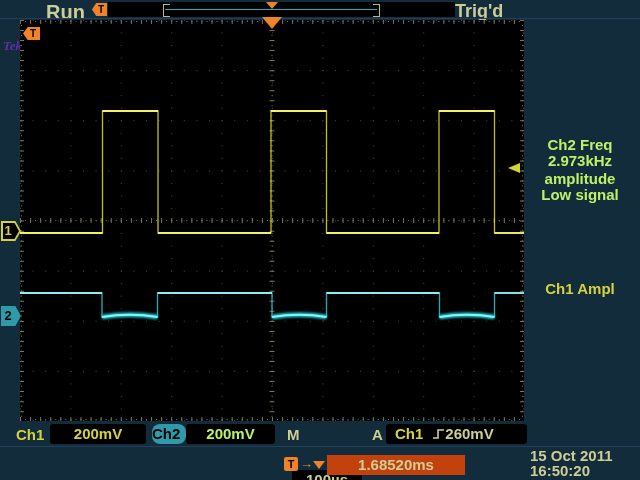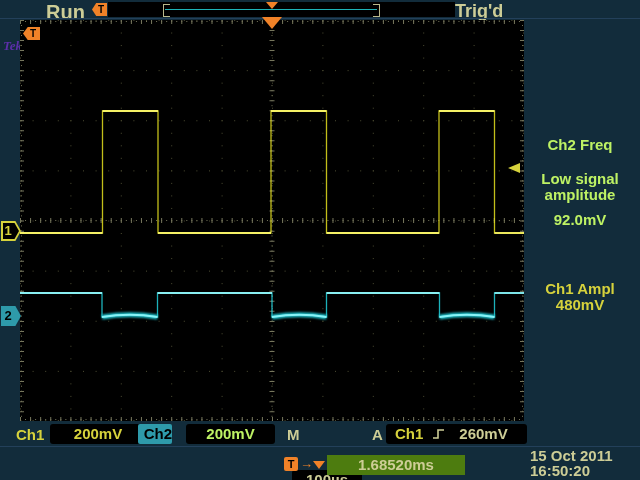--- a/index.html
+++ b/index.html
@@ -45,28 +45,28 @@
                     clip-path:polygon(100% 0,0 50%,100% 100%);}
   .trig-pos-tri{left:262px;top:17px;width:20px;height:12px;}
 
   
   .meas{left:524px;width:112px;text-align:center;font-size:15px;font-weight:bold;line-height:16px;}
 
   
   .sbox{position:absolute;top:424px;height:20px;background:#000;border-radius:3px;
         font-size:15px;font-weight:bold;text-align:center;line-height:20px;}
   .slabel{position:absolute;top:426px;font-size:15px;font-weight:bold;}
-  .ch2-box{position:absolute;top:424px;left:138px;width:34px;height:20px;background:#2e9aaa;
-           color:#000;font-size:15px;font-weight:bold;text-align:right;line-height:20px;border-radius:2px;}
+  .ch2-box{position:absolute;top:424px;left:152px;width:34px;height:20px;background:#2e9aaa;
+           color:#000;font-size:15px;font-weight:bold;text-align:left;line-height:20px;border-radius:8px;}
   .trigbox{display:flex;align-items:center;justify-content:flex-start;}
 
   
   .t-square{left:284px;top:457px;width:14px;height:14px;background:#f08228;border-radius:2px;
             color:#000;font-size:11px;font-weight:bold;text-align:center;line-height:14px;}
-  .delay-box{left:327px;top:455px;width:138px;height:20px;background:#4d7c0f;
+  .delay-box{left:327px;top:455px;width:138px;height:20px;background:#c2410c;
              font-size:15px;font-weight:bold;text-align:center;line-height:20px;}
   .datetime{left:500px;top:448px;width:136px;text-align:left;padding-left:30px;box-sizing:border-box;
             font-size:15px;font-weight:bold;line-height:15px;}
 </style>
 </head>
 <body>
 
 <div class="screen">
 
   <span class="abs tek-logo">Tek</span>
@@ -163,49 +163,48 @@
   <div class="abs chm" style="left:1px;top:221px;background:#d6d23c;">
     <div class="chm-inner"></div>
     <span class="chm-digit yel">1</span>
   </div>
   <div class="abs chm" style="left:1px;top:306px;background:#2e9aaa;">
     <span class="chm-digit" style="color:#000;">2</span>
   </div>
 
   <div class="abs meas teal" style="top:137px;">
     <div>Ch2 Freq</div>
+    <div>2.973kHz</div>
   </div>
   <div class="abs meas teal" style="top:171px;">
+    <div>amplitude</div>
     <div>Low signal</div>
-    <div>amplitude</div>
   </div>
   <div class="abs meas teal" style="top:212px;">
-    <div>92.0mV</div>
   </div>
   <div class="abs meas yel" style="top:281px;">
     <div>Ch1 Ampl</div>
-    <div>480mV</div>
   </div>
 
   <span class="slabel yel" style="left:16px;">Ch1</span>
   <div class="sbox yel" style="left:50px;width:96px;">200mV</div>
 
   <div class="ch2-box">Ch2</div>
   <div class="sbox teal" style="left:186px;width:89px;">200mV</div>
 
   <span class="slabel tan" style="left:287px;">M</span>
   <div class="sbox tan" style="left:292px;width:70px;margin-top:46px;">100µs</div>
 
   <span class="slabel tan" style="left:372px;">A</span>
   <div class="sbox trigbox" style="left:386px;width:141px;">
     <span class="yel" style="margin-left:9px;">Ch1</span>
     <svg width="13" height="14" style="margin-left:9px;">
       <polyline points="1,11 6,11 6,3 12,3" fill="none" stroke="#cdcd96" stroke-width="1.6"></polyline>
     </svg>
-    <span class="tan" style="margin-left:14px;">260mV</span>
+    <span class="tan" style="">260mV</span>
   </div>
   <div class="hairline" style="top:446px;"></div>
 
   <div class="abs t-square">T</div>
   <span class="abs" style="left:300px;top:456px;color:#f08228;font-size:13px;font-weight:bold;">→</span>
   <div class="abs tri-dn" style="left:313px;top:461px;width:12px;height:8px;"></div>
   <div class="abs delay-box tan">1.68520ms</div>
 
   <div class="abs datetime tan">
     <div>15 Oct 2011</div>

